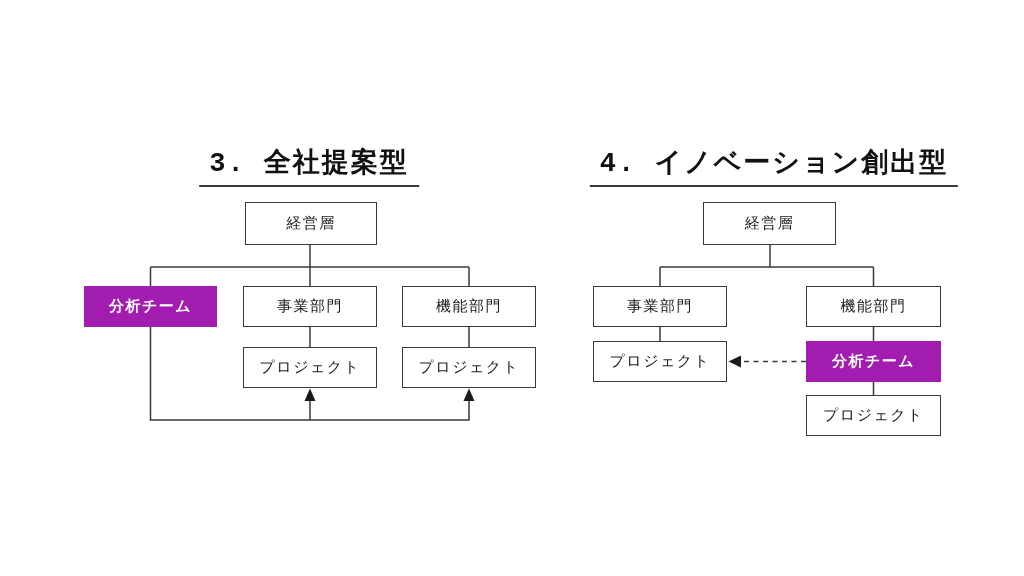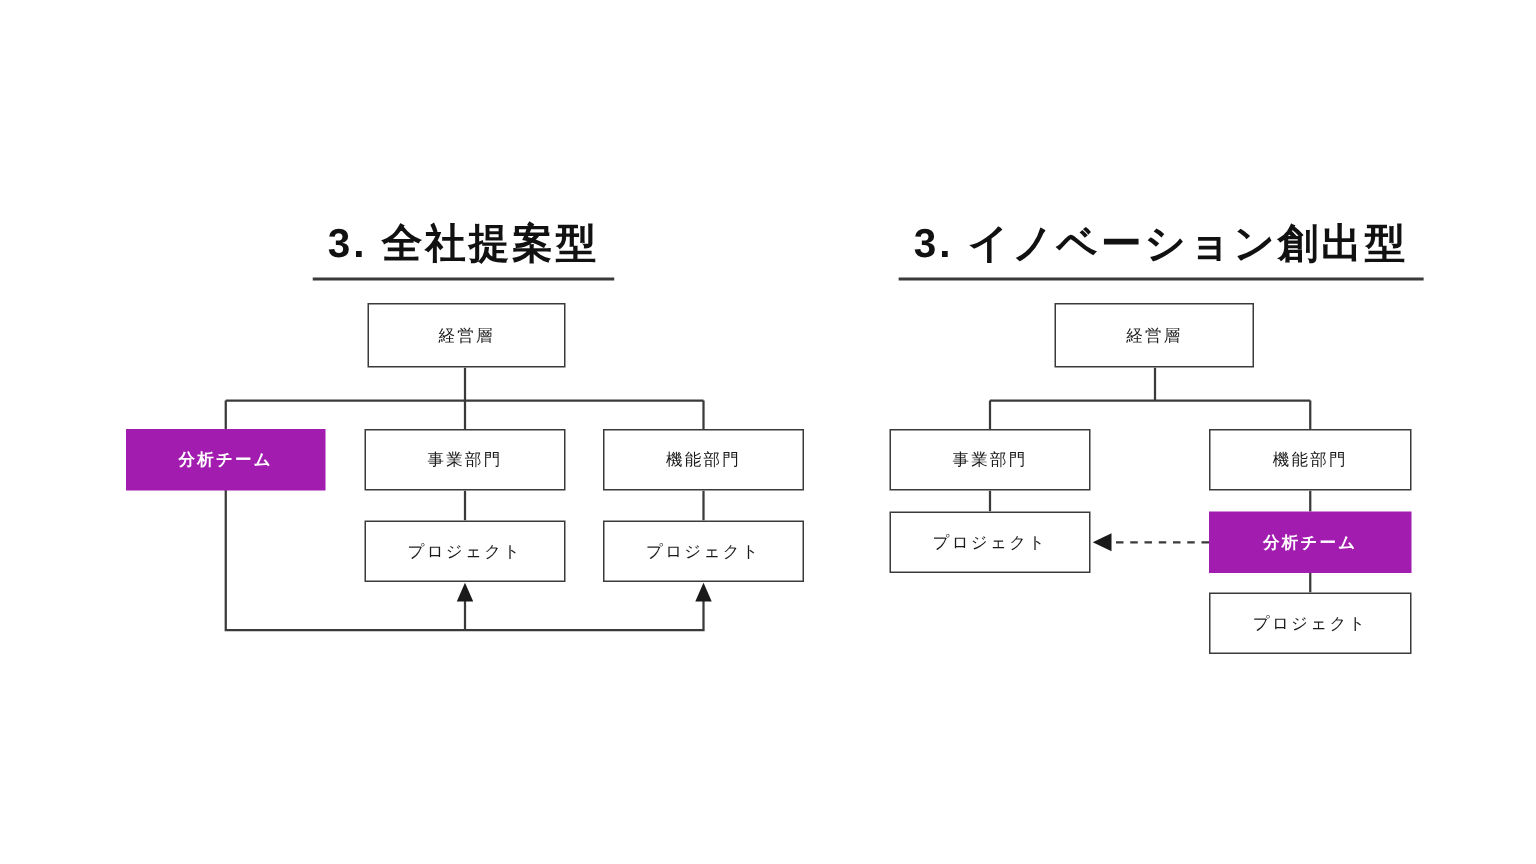--- a/index.html
+++ b/index.html
@@ -6,21 +6,21 @@
     margin: 0;
     padding: 0;
     background: #ffffff;
   }
   .canvas {
     position: relative;
     width: 1024px;
     height: 510px;
     background: #ffffff;
     overflow: hidden;
-    font-family: Liberation Sans, sans-serif;
+    font-family: Liberation Mono, monospace;
     color: #1a1a1a;
   }
   .connectors {
     position: absolute;
     left: 0;
     top: 0;
     width: 1024px;
     height: 576px;
     pointer-events: none;
   }
@@ -37,21 +37,21 @@
     padding: 0 10px 5px 10px;
   }
   .node {
     position: absolute;
     box-sizing: border-box;
     background: #ffffff;
     border: 1.5px solid #3a3a3a;
     display: flex;
     align-items: center;
     justify-content: center;
-    font-size: 11px;
+    font-size: 15px;
     letter-spacing: 1.5px;
     white-space: nowrap;
     color: #1a1a1a;
   }
   .node.accent {
     background: #a21caf;
     border: none;
     color: #ffffff;
     font-weight: 700;
   }
@@ -99,21 +99,21 @@
     <div class="node" style="left:243px; top:286px; width:134px; height:41px;">事業部門</div>
 
     <div class="node" style="left:402px; top:286px; width:134px; height:41px;">機能部門</div>
 
     <div class="node" style="left:243px; top:347px; width:134px; height:41px;">プロジェクト</div>
 
     <div class="node" style="left:402px; top:347px; width:134px; height:41px;">プロジェクト</div>
   </section>
 
   <section>
-    <h2 class="diagram-title" style="left:774px; top:144px;">3. イノベーション創出型</h2>
+    <h2 class="diagram-title" style="left:774px; top:144px;">4. イノベーション創出型</h2>
 
     <div class="node" style="left:703px; top:202px; width:133px; height:43px;">経営層</div>
 
     <div class="node" style="left:593px; top:286px; width:134px; height:41px;">事業部門</div>
 
     <div class="node" style="left:806px; top:286px; width:135px; height:41px;">機能部門</div>
 
     <div class="node" style="left:593px; top:341px; width:134px; height:41px;">プロジェクト</div>
 
     <div class="node accent" style="left:806px; top:341px; width:135px; height:41px;">分析チーム</div>

